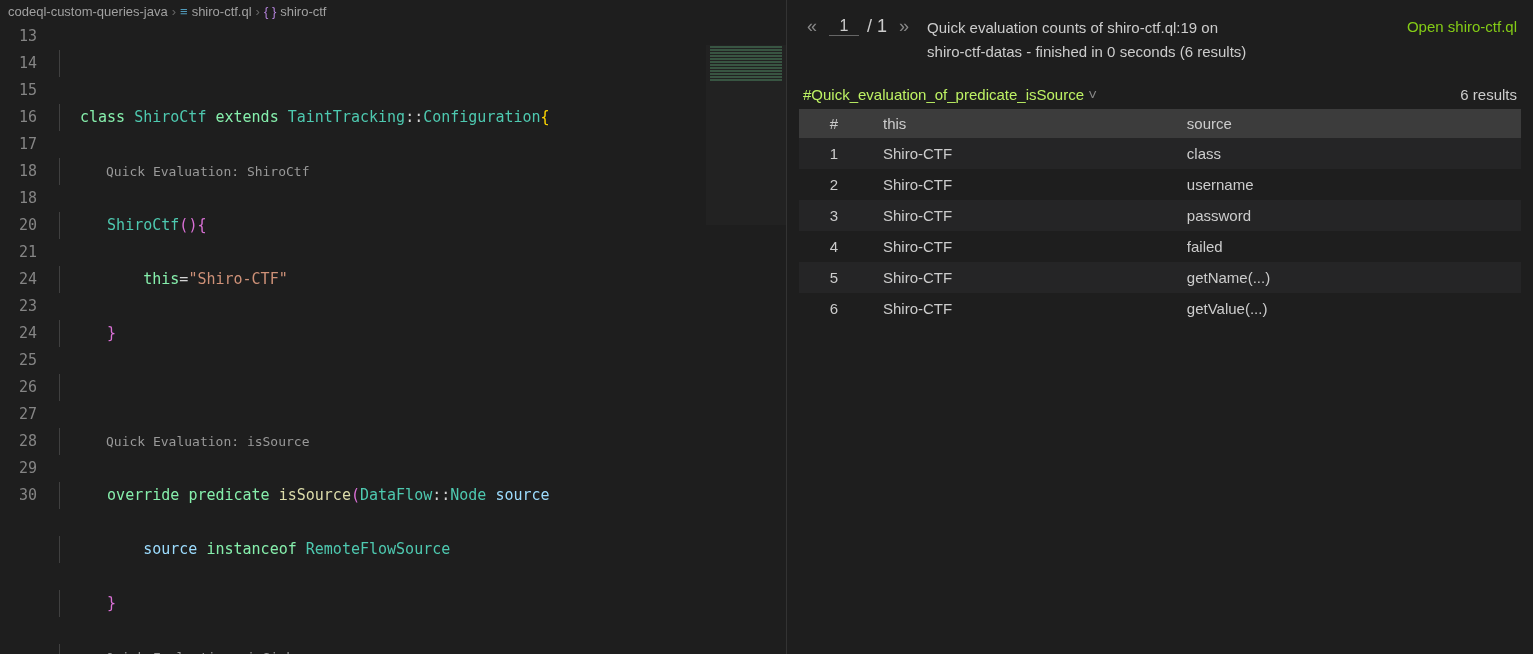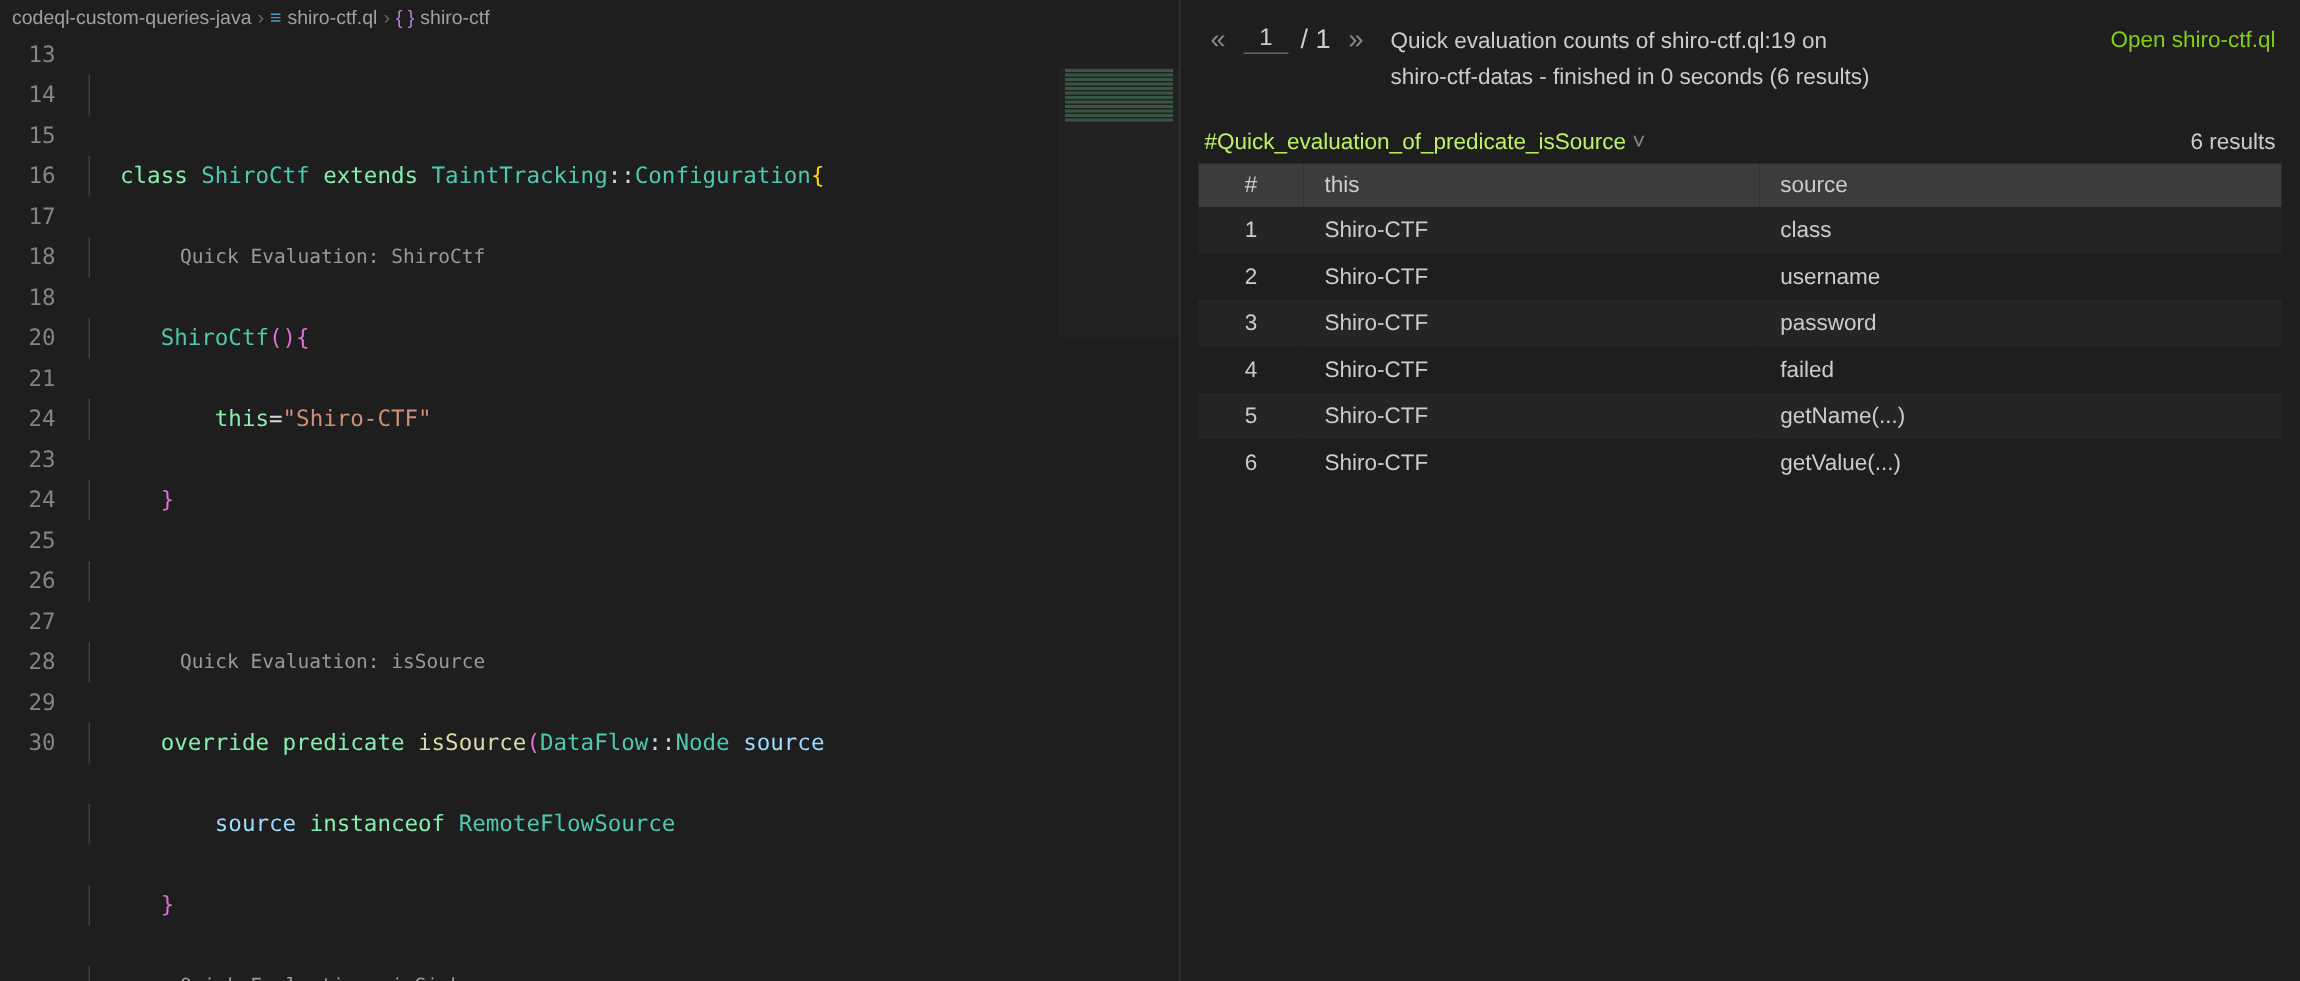--- a/index.html
+++ b/index.html
@@ -46,21 +46,21 @@
     }
     .code {
       flex: 1;
       font-family: Consolas, monospace;
       font-size: 15px;
       line-height: 27px;
       white-space: pre;
       position: relative;
     }
     .code-line { position: relative; padding-left: 20px; border-left: 1px solid #404040; margin-left: 4px;}
-    .codelens { color: #999; font-size: 13px; padding-left: 60px; }
+    .codelens { color: #999; font-size: 13px; padding-left: 46px; }
     .kw { color: #86efac; }
     .cls { color: #4ec9b0; }
     .fn { color: #dcdcaa; }
     .str { color: #ce9178; }
     .op { color: #d4d4d4; }
     .var { color: #9cdcfe; }
     .paren-y { color: #ffd700; }
     .paren-p { color: #da70d6; }
     .minimap {
       position: absolute;

